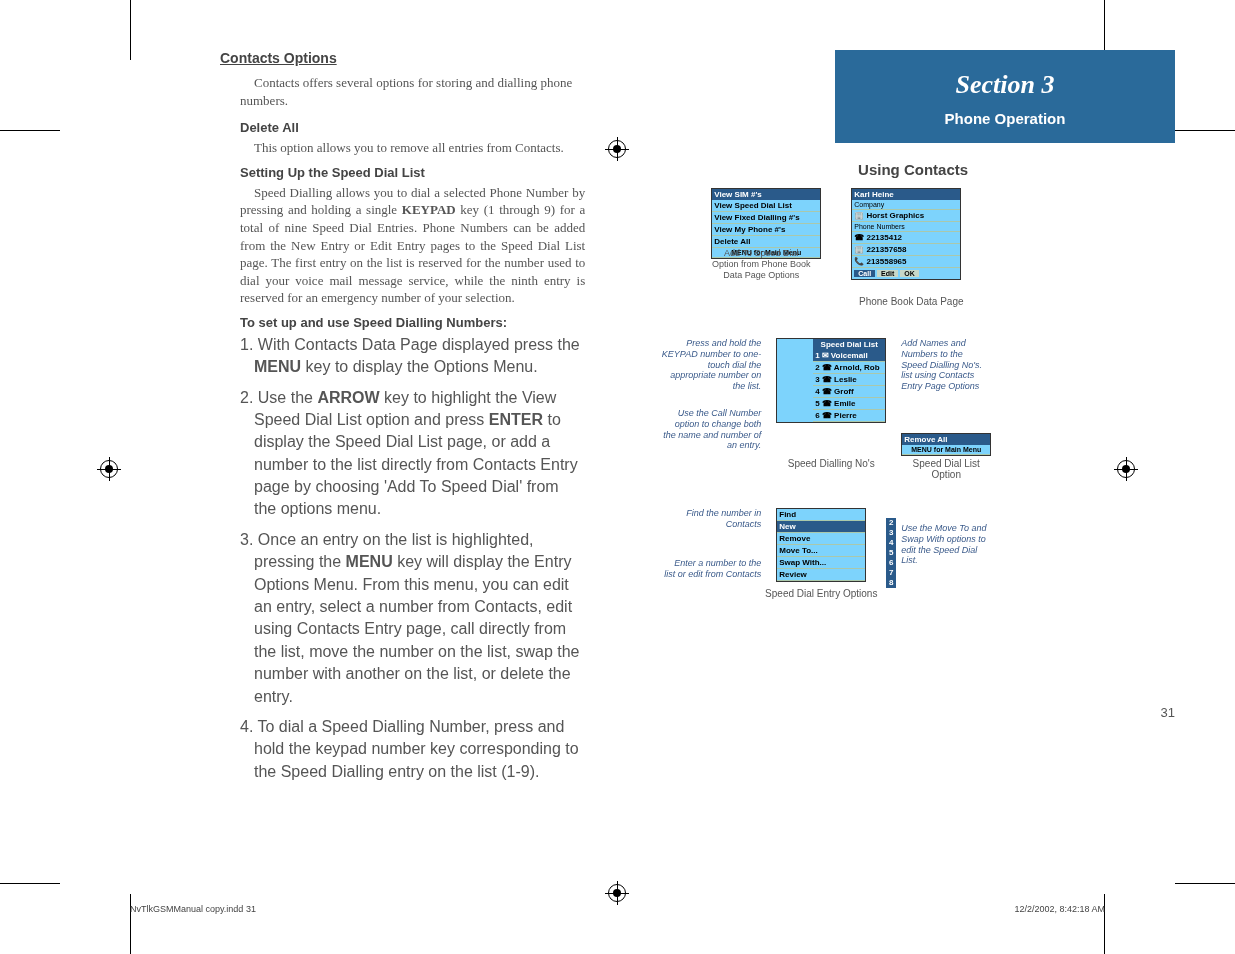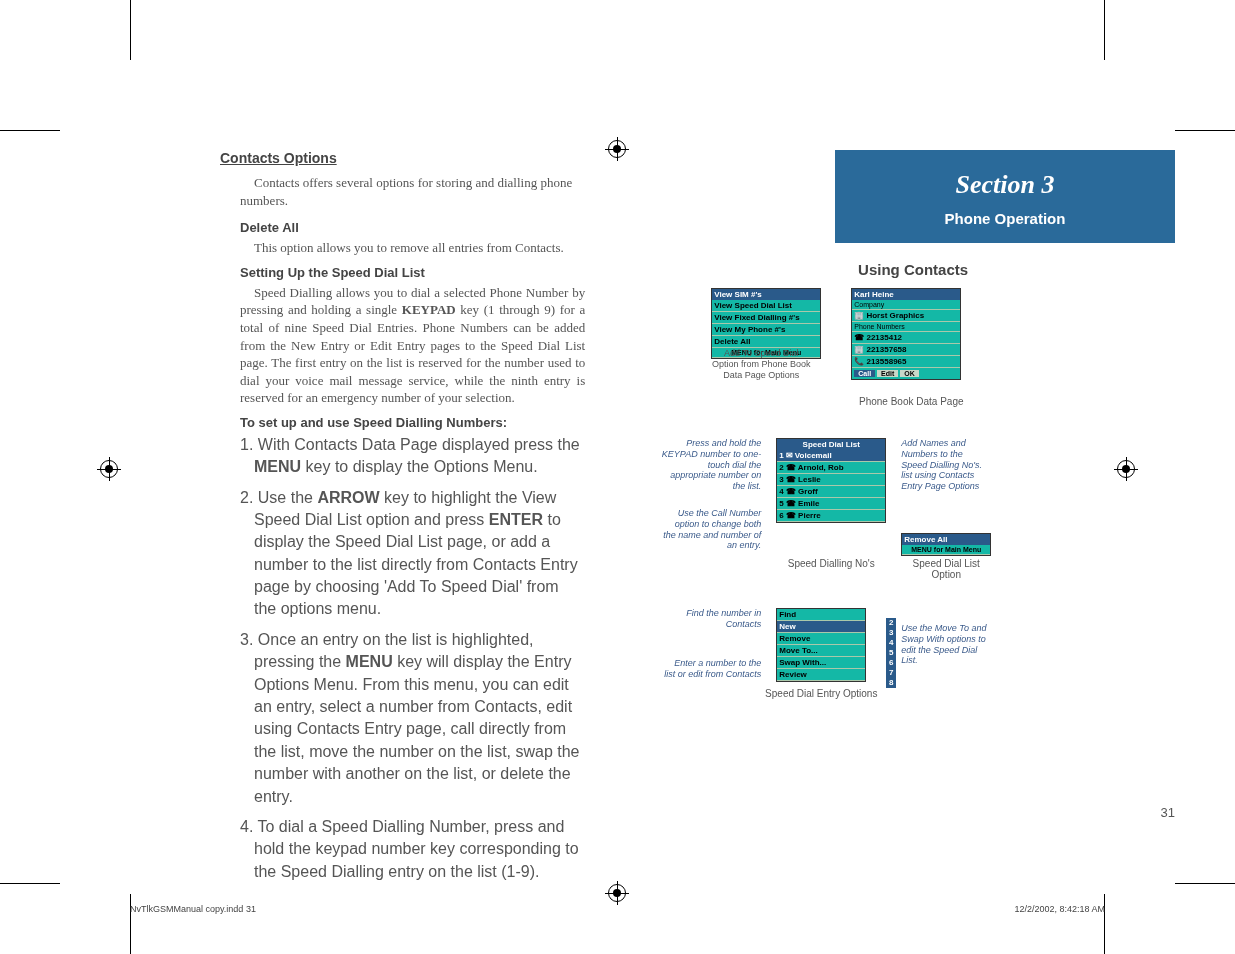--- a/index.html
+++ b/index.html
@@ -24,21 +24,21 @@
     border-radius: 50%;
     display: flex; align-items: center; justify-content: center;
   }
   .reg-mark::before, .reg-mark::after {
     content: ''; position: absolute; background: #000;
   }
   .reg-mark::before { width: 24px; height: 1px; }
   .reg-mark::after { width: 1px; height: 24px; }
   .reg-mark .inner { width: 8px; height: 8px; background: #000; border-radius: 50%; }
 
-  .spread { display: flex; gap: 56px; height: 640px; margin-top: 100px; }
+  .spread { display: flex; gap: 56px; height: 640px; }
   .left-page, .right-page { width: 50%; position: relative; }
 
   
   .underline-heading {
     font-family: Arial, Helvetica, sans-serif;
     font-weight: bold;
     font-size: 14px;
     text-decoration: underline;
     color: #444;
     margin-left: -20px;
@@ -107,21 +107,21 @@
   }
   .figure-area {
     position: relative;
     font-family: Arial, Helvetica, sans-serif;
     color: #3a5a8a;
     font-size: 9px;
     font-style: italic;
   }
   .figure-area .label { position: absolute; line-height: 1.2; }
   .screen {
-    background: #14b8a6;
+    background: #7dd3fc;
     border: 1px solid #333;
     font-family: Arial, sans-serif;
     font-size: 8px;
     font-style: normal;
     color: #000;
     font-weight: bold;
   }
   .screen .hdr {
     background: #2a5a8a; color: #fff; padding: 1px 2px; font-size: 8px;
   }
@@ -242,21 +242,21 @@
             <span class="btn-lt">OK</span>
           </div>
         </div>
         <div class="caption" style="position:absolute; left:120px; top:108px; width:160px">Phone Book Data Page</div>
       </div>
 
       <div class="figure-area" style="height:160px; margin:30px 10px 0 10px;">
         <div class="label" style="left:0; top:0; width:100px; text-align:right">Press and hold the KEYPAD number to one-touch dial the appropriate number on the list.</div>
         <div class="label" style="left:0; top:70px; width:100px; text-align:right">Use the Call Number option to change both the name and number of an entry.</div>
 
-        <div class="screen" style="position:absolute; left:115px; top:0; width:110px;">
+        <div class="screen" style="position:absolute; left:115px; top:0; width:110px;padding-left:36px;">
           <div class="hdr" style="text-align:center">Speed Dial List</div>
           <div class="row hl">1 ✉ Voicemail</div>
           <div class="row">2 ☎ Arnold, Rob</div>
           <div class="row">3 ☎ Leslie</div>
           <div class="row">4 ☎ Groff</div>
           <div class="row">5 ☎ Emile</div>
           <div class="row">6 ☎ Pierre</div>
         </div>
         <div class="caption" style="position:absolute; left:110px; top:120px; width:120px">Speed Dialling No's</div>
 

